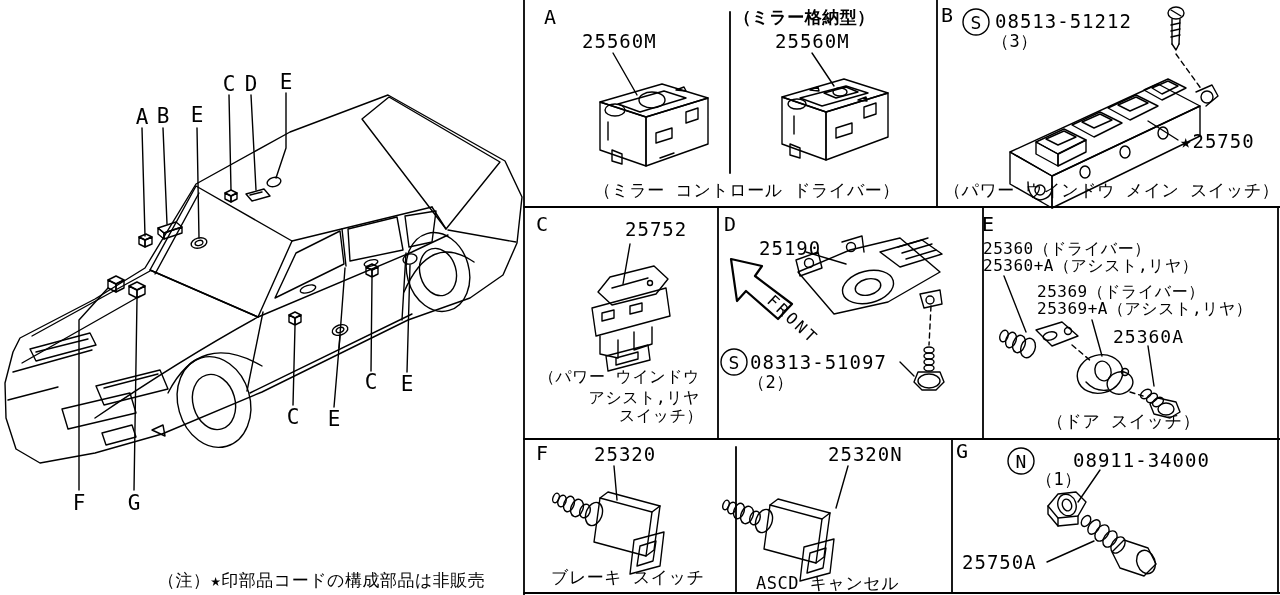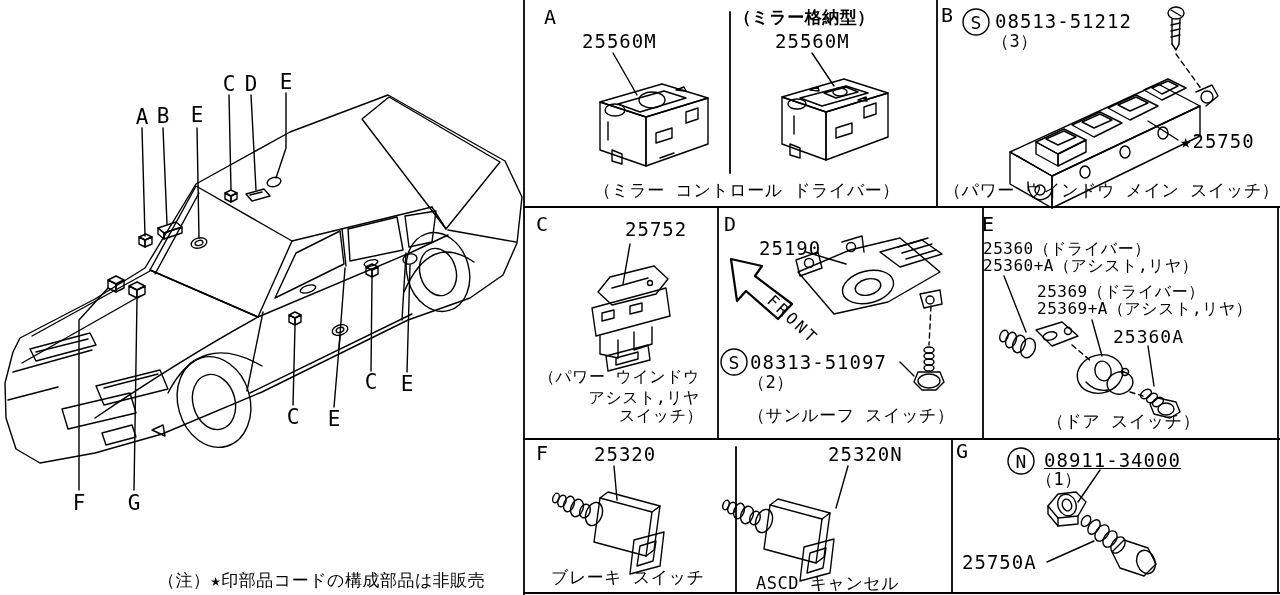--- a/index.html
+++ b/index.html
@@ -353,37 +353,36 @@
   <div class="t s20" style="left:536px;top:213px;">C</div>
   <div class="t s19" style="left:597px;top:219px;margin-left:28px;">25752</div>
   <div class="t s16 ra" style="right:580px;top:368px;">（パワー ウインドウ</div>
   <div class="t s16 ra" style="right:580px;top:389px;">アシスト,リヤ</div>
   <div class="t s16 ra" style="right:577px;top:407px;margin-left:36px;">スイッチ）</div>
 
   <div class="t s20" style="left:724px;top:213px;">D</div>
   <div class="t s19" style="left:759px;top:238px;">25190</div>
   <div class="t s19" style="left:750px;top:352px;">08313-51097</div>
   <div class="t s17" style="left:748px;top:373px;">（2）</div>
-  <div class="t s17" style="left:748px;top:406px;">（サンルーフ スイッチ）</div>
 
   <div class="t s20" style="left:982px;top:213px;">E</div>
   <div class="t s16" style="left:983px;top:240px;">25360（ドライバー）</div>
   <div class="t s16" style="left:983px;top:257px;">25360+A（アシスト,リヤ）</div>
   <div class="t s16" style="left:1037px;top:283px;">25369（ドライバー）</div>
   <div class="t s16" style="left:1037px;top:300px;">25369+A（アシスト,リヤ）</div>
   <div class="t s18" style="left:1113px;top:327px;">25360A</div>
   <div class="t s17" style="left:1047px;top:412px;">（ドア スイッチ）</div>
 
   <div class="t s20" style="left:536px;top:442px;">F</div>
   <div class="t s19" style="left:594px;top:444px;">25320</div>
   <div class="t s17" style="left:551px;top:568px;">ブレーキ スイッチ</div>
 
   <div class="t s19" style="left:788px;top:444px;margin-left:40px;">25320N</div>
   <div class="t s17" style="left:756px;top:574px;">ASCD キャンセル</div>
 
   <div class="t s20" style="left:956px;top:440px;">G</div>
-  <div class="t s19" style="left:1044px;top:450px;text-decoration:underline;">08911-34000</div>
+  <div class="t s19" style="left:1073px;top:450px;">08911-34000</div>
   <div class="t s17" style="left:1036px;top:470px;">（1）</div>
   <div class="t s19" style="left:962px;top:552px;">25750A</div>
 
   <div class="t s17" style="left:158px;top:571px;">（注）★印部品コードの構成部品は非販売</div>
 
 </div>
 
 </body></html>

